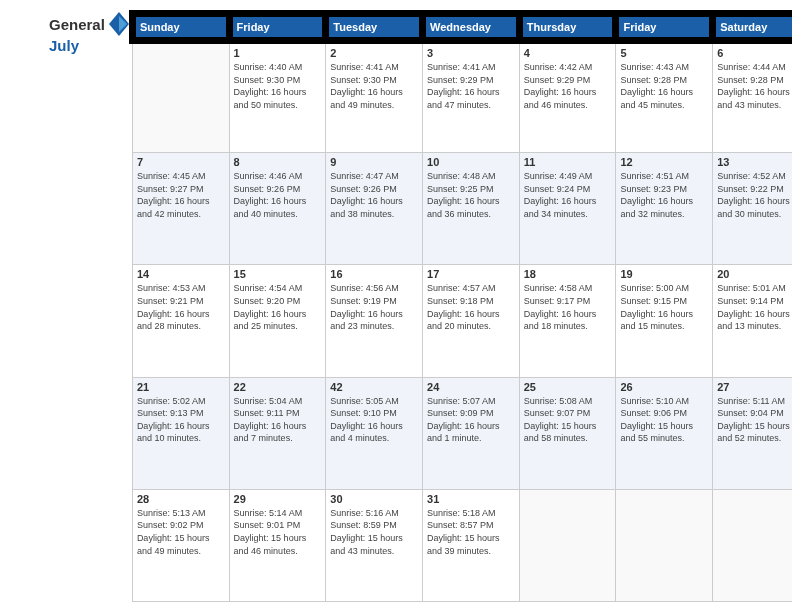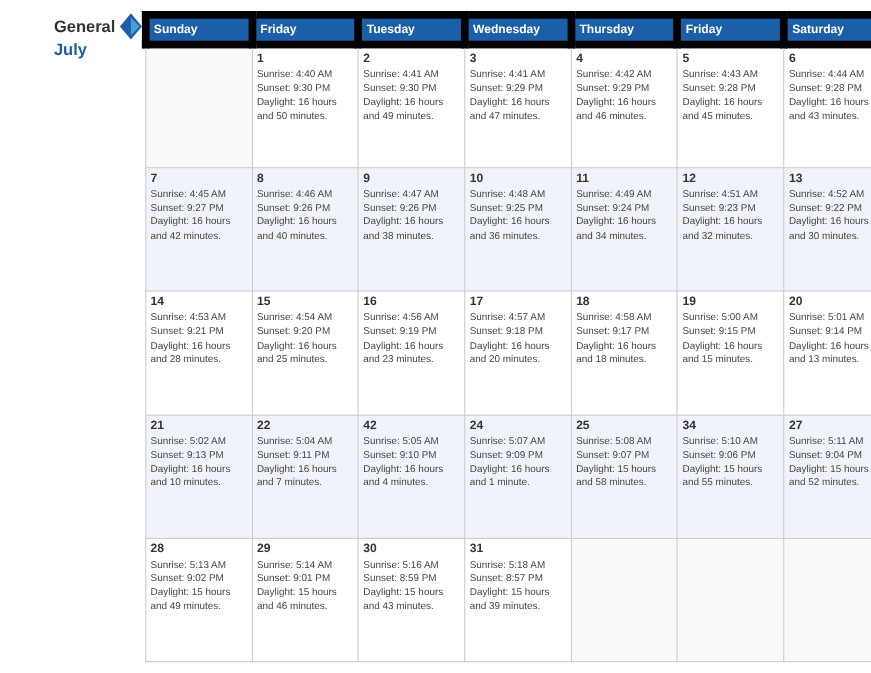--- a/index.html
+++ b/index.html
@@ -280,21 +280,21 @@
           Sunrise: 5:07 AM<br>Sunset: 9:09 PM<br>Daylight: 16 hours and 1 minute.
         </div>
       </td>
           <td>
         <span class="day-number">25</span>
         <div class="day-info">
           Sunrise: 5:08 AM<br>Sunset: 9:07 PM<br>Daylight: 15 hours and 58 minutes.
         </div>
       </td>
           <td>
-        <span class="day-number">34</span>
+        <span class="day-number">26</span>
         <div class="day-info">
           Sunrise: 5:10 AM<br>Sunset: 9:06 PM<br>Daylight: 15 hours and 55 minutes.
         </div>
       </td>
           <td>
         <span class="day-number">27</span>
         <div class="day-info">
           Sunrise: 5:11 AM<br>Sunset: 9:04 PM<br>Daylight: 15 hours and 52 minutes.
         </div>
       </td>

